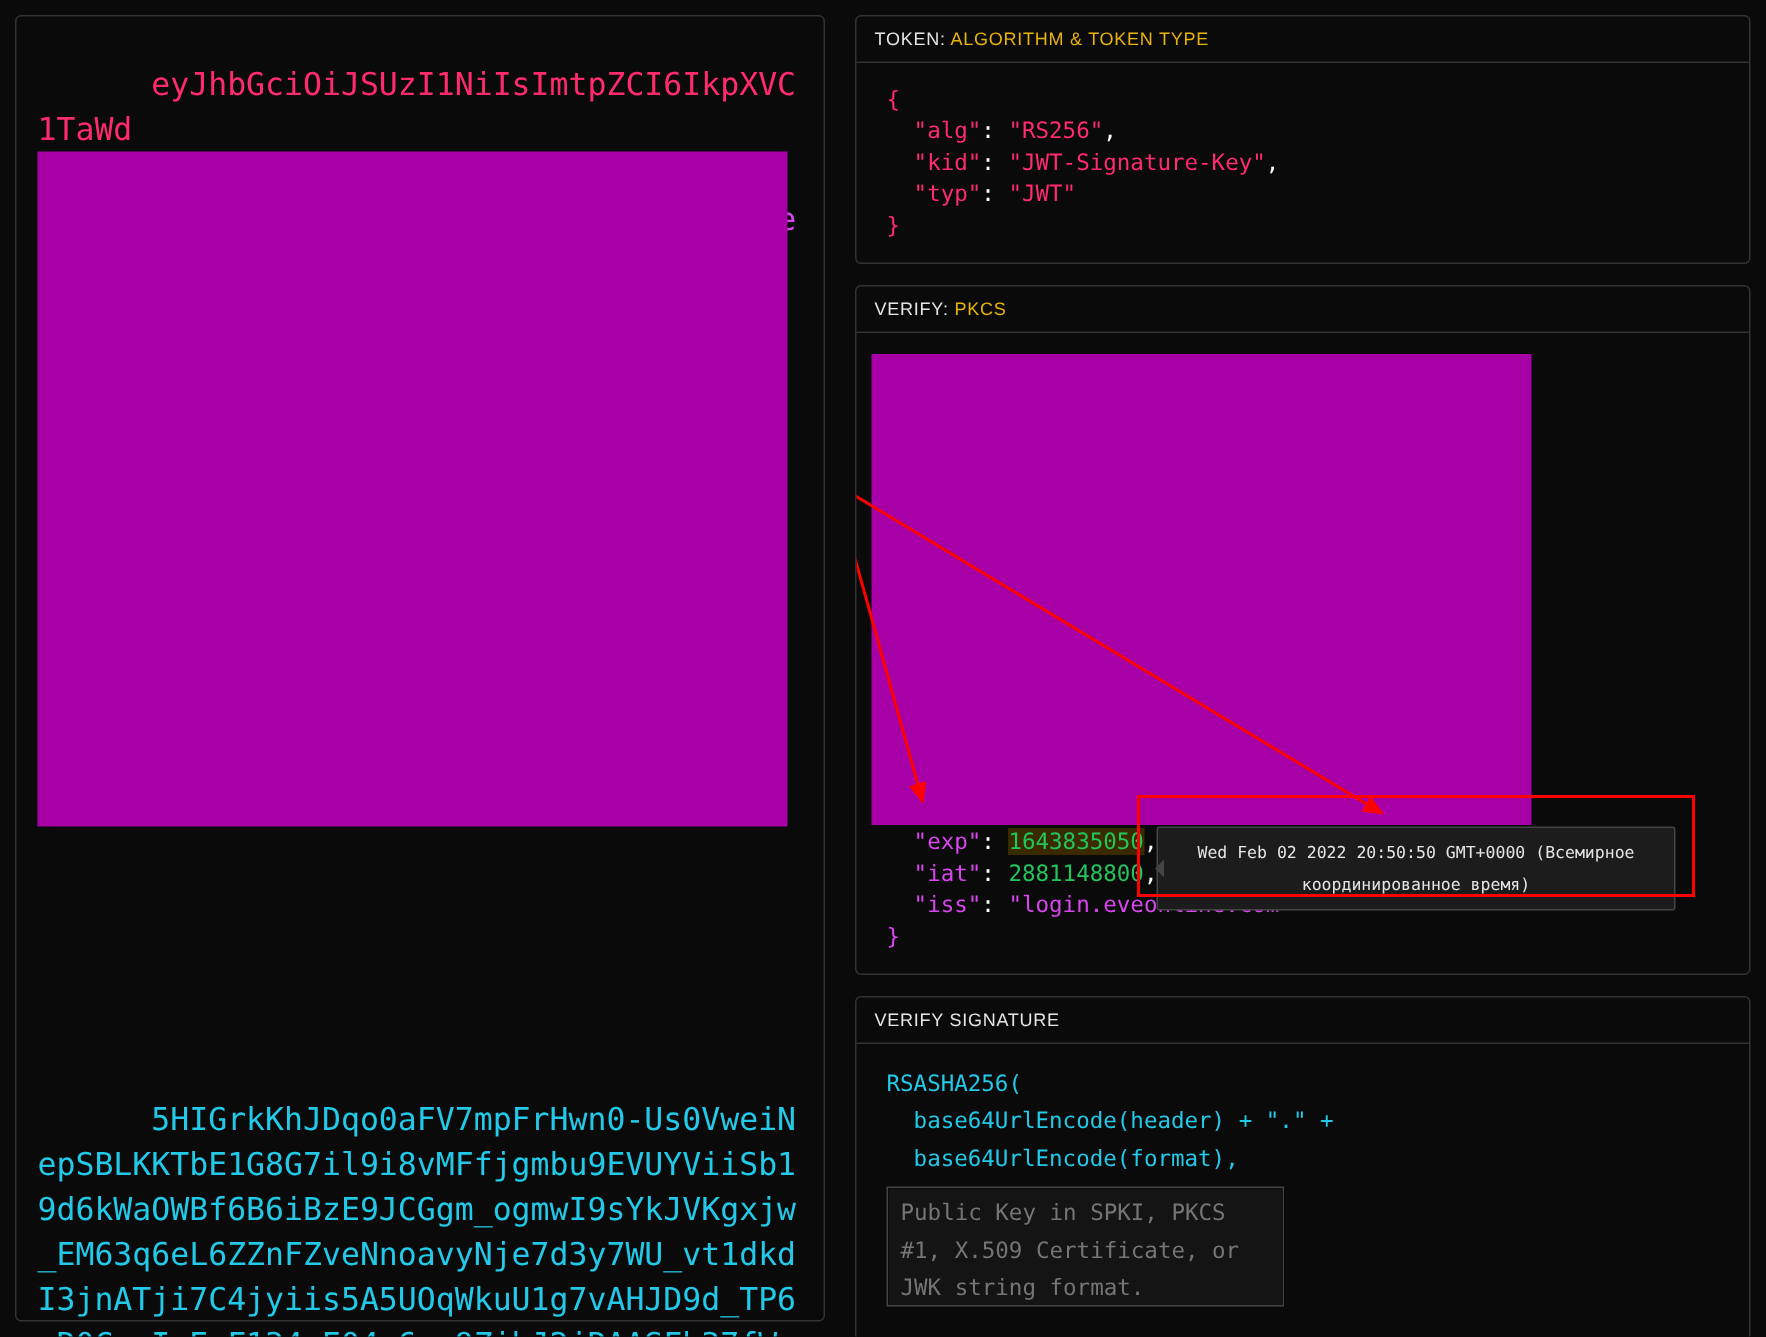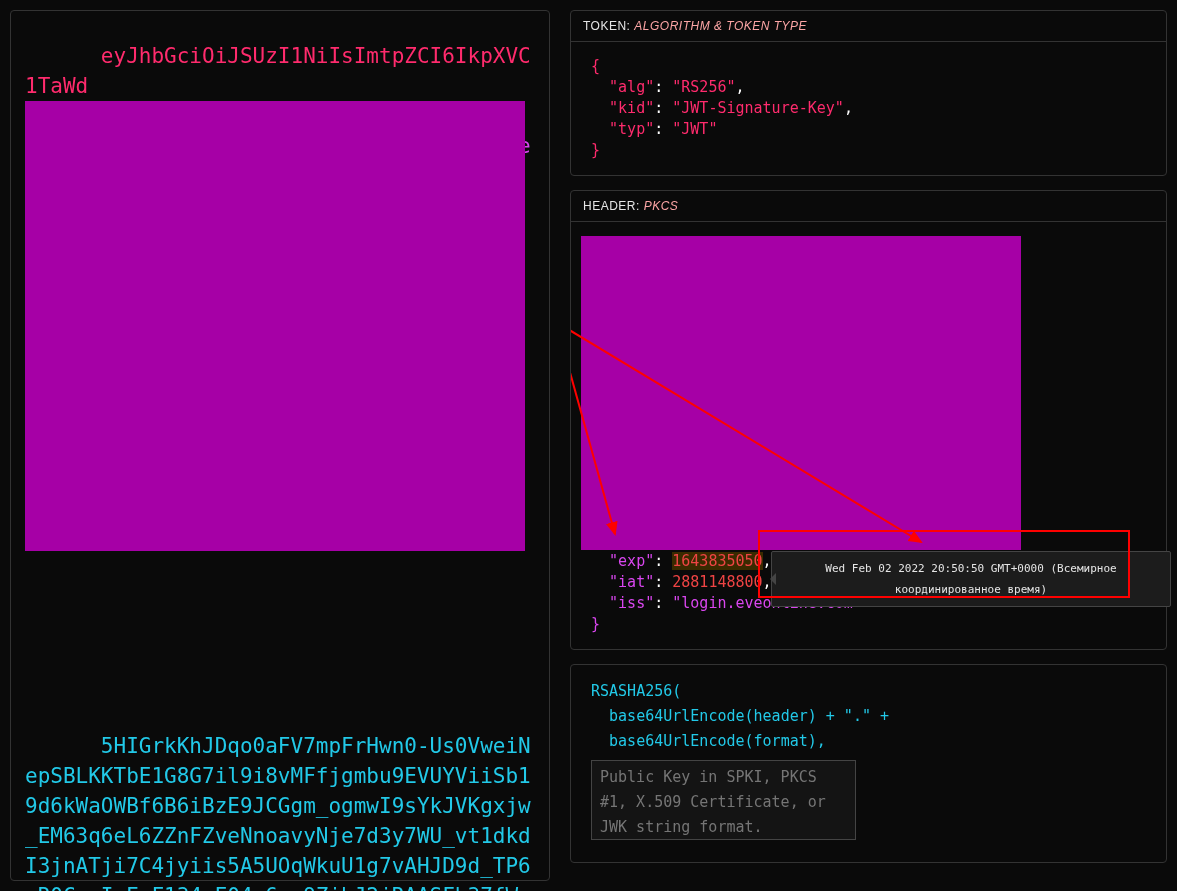--- a/index.html
+++ b/index.html
@@ -57,35 +57,35 @@
     border-radius: 4px;
     background: #0a0a0a;
   }
   .section-header {
     padding: 8px 12px;
     border-bottom: 1px solid #333;
     font-size: 12px;
     letter-spacing: 0.5px;
     color: #e5e5e5;
   }
-  .section-header-sub { color: #fca5a5; font-style: italic; }
+  .section-header-sub { color: #eab308; }
   .section-body {
     padding: 14px 20px;
     font-family: "Menlo", "Consolas", monospace;
     font-size: 15px;
     line-height: 21px;
     position: relative;
   }
   .json-header .key { color: #ff2b6d; }
   .json-header .val { color: #ff2b6d; }
   .json-header .punct { color: #ffffff; }
   .json-header .brace { color: #ff2b6d; }
   .json-payload .key { color: #d946ef; }
   .json-payload .val { color: #d946ef; }
-  .json-payload .numval { color: #ef4444; }
+  .json-payload .numval { color: #22c55e; }
   .json-payload .punct { color: #ffffff; }
   .json-payload .brace { color: #d946ef; }
   .json-payload .exp-hl { background: #3a2a00; }
   .payload-overlay {
     position: absolute;
     left: 10px;
     top: 14px;
     width: 440px;
     height: 314px;
     background: #a600a6;
@@ -113,21 +113,21 @@
   }
   .tooltip {
     position: absolute;
     left: 200px;
     top: 329px;
     background: #1c1c1c;
     border: 1px solid #444;
     color: #e5e5e5;
     font-size: 11px;
     padding: 6px 10px;
-    width: 400px;
+    width: 346px;
     text-align: center;
     z-index: 10;
     border-radius: 2px;
   }
   .tooltip::before {
     content: "";
     position: absolute;
     left: -8px;
     top: 50%;
     margin-top: -6px;
@@ -180,21 +180,21 @@
 <span class="brace">{</span><br>
 &nbsp;&nbsp;<span class="key">"alg"</span><span class="punct">: </span><span class="val">"RS256"</span><span class="punct">,</span><br>
 &nbsp;&nbsp;<span class="key">"kid"</span><span class="punct">: </span><span class="val">"JWT-Signature-Key"</span><span class="punct">,</span><br>
 &nbsp;&nbsp;<span class="key">"typ"</span><span class="punct">: </span><span class="val">"JWT"</span><br>
 <span class="brace">}</span>
       </div>
     </div>
 
     <div class="section">
       <div class="section-header">
-        <span>HEADER:</span>
+        <span>VERIFY:</span>
         <span class="section-header-sub">PKCS</span>
       </div>
       <div class="section-body json-payload">
 <br><br><br><br><br><br><br><br><br><br><br><br><br><br><br>
 &nbsp;&nbsp;<span class="key">"exp"</span><span class="punct">: </span><span class="numval exp-hl">1643835050</span><span class="punct">,</span><br>
 &nbsp;&nbsp;<span class="key">"iat"</span><span class="punct">: </span><span class="numval">2881148800</span><span class="punct">,</span><br>
 &nbsp;&nbsp;<span class="key">"iss"</span><span class="punct">: </span><span class="val">"login.eveonline.com"</span><br>
 <span class="brace">}</span>
         <div class="payload-overlay"></div>
 
@@ -210,20 +210,23 @@
               <polygon points="0 0, 7 3, 0 6" fill="#ff0000"></polygon>
             </marker>
           </defs>
           <line x1="-15" y1="100" x2="44" y2="312" stroke="#ff0000" stroke-width="2" marker-end="url(#arrowhead)"></line>
           <line x1="-15" y1="100" x2="350" y2="320" stroke="#ff0000" stroke-width="2" marker-end="url(#arrowhead)"></line>
         </svg>
       </div>
     </div>
 
     <div class="section">
+      <div class="section-header">
+        <span>VERIFY SIGNATURE</span>
+      </div>
       <div class="verify-body">
         <span>RSASHA256(</span><br>
         &nbsp;&nbsp;<span>base64UrlEncode(header) + "." +</span><br>
         &nbsp;&nbsp;<span>base64UrlEncode(format),</span><br>
         <textarea class="verify-textarea" placeholder="Public Key in SPKI, PKCS #1, X.509 Certificate, or JWK string format." style=""></textarea>
       </div>
     </div>
 
   </div>
 </div>

